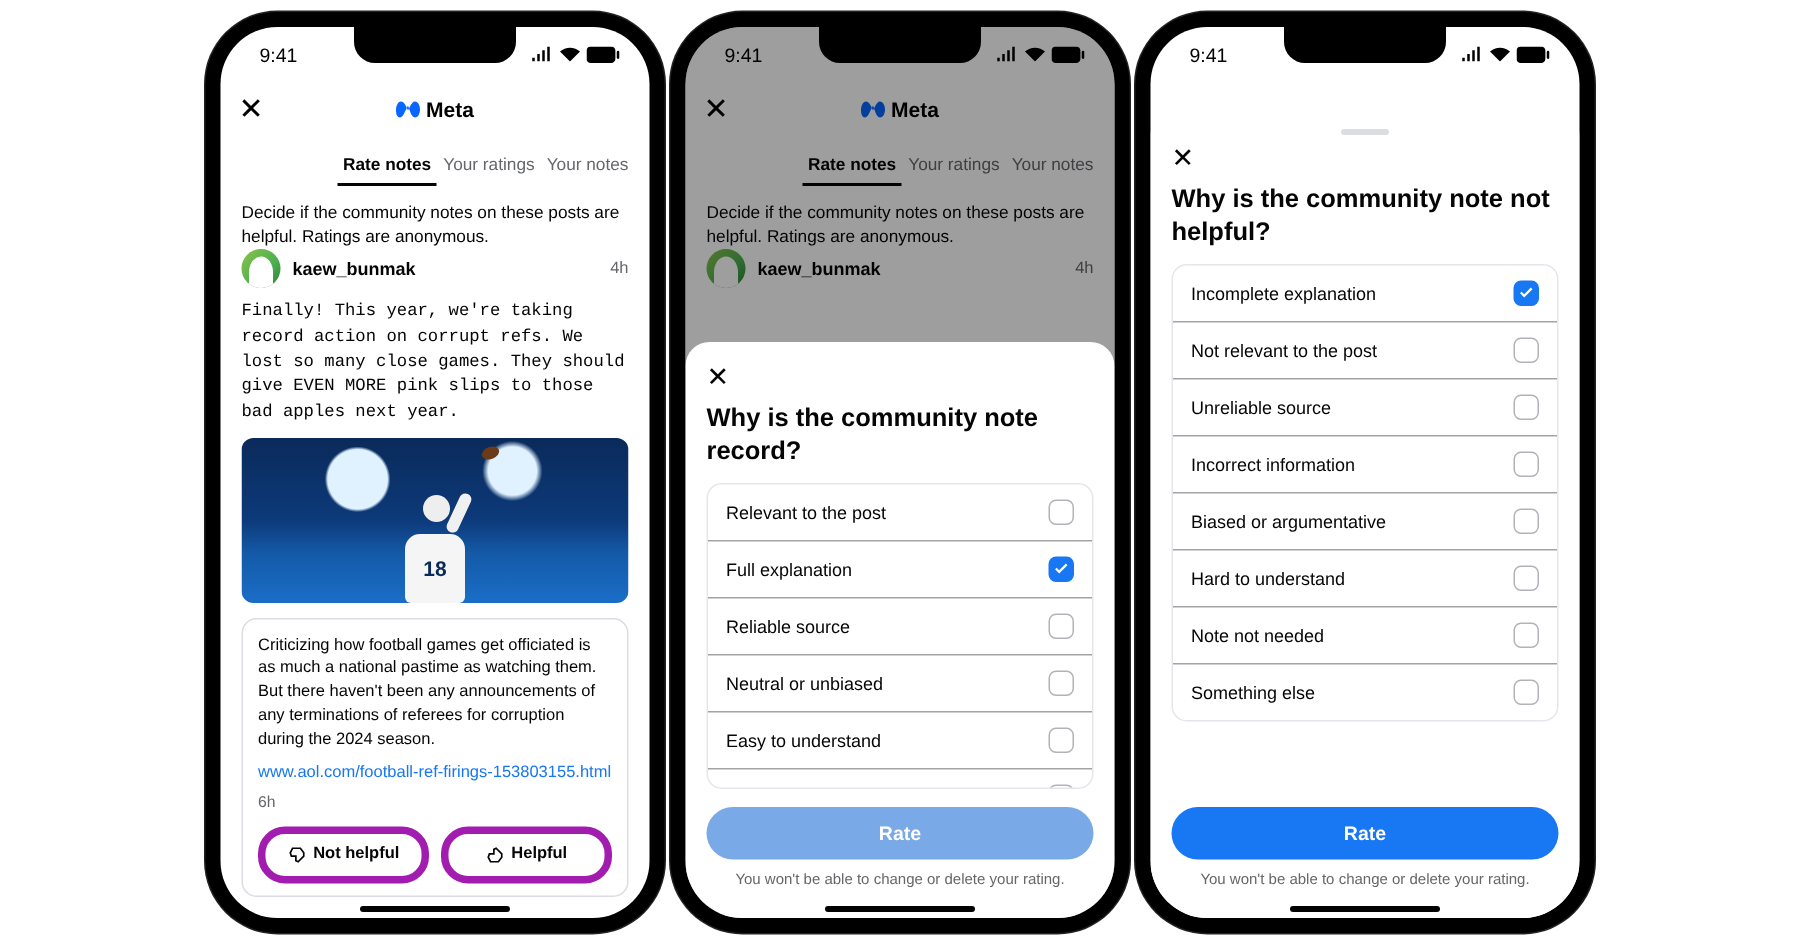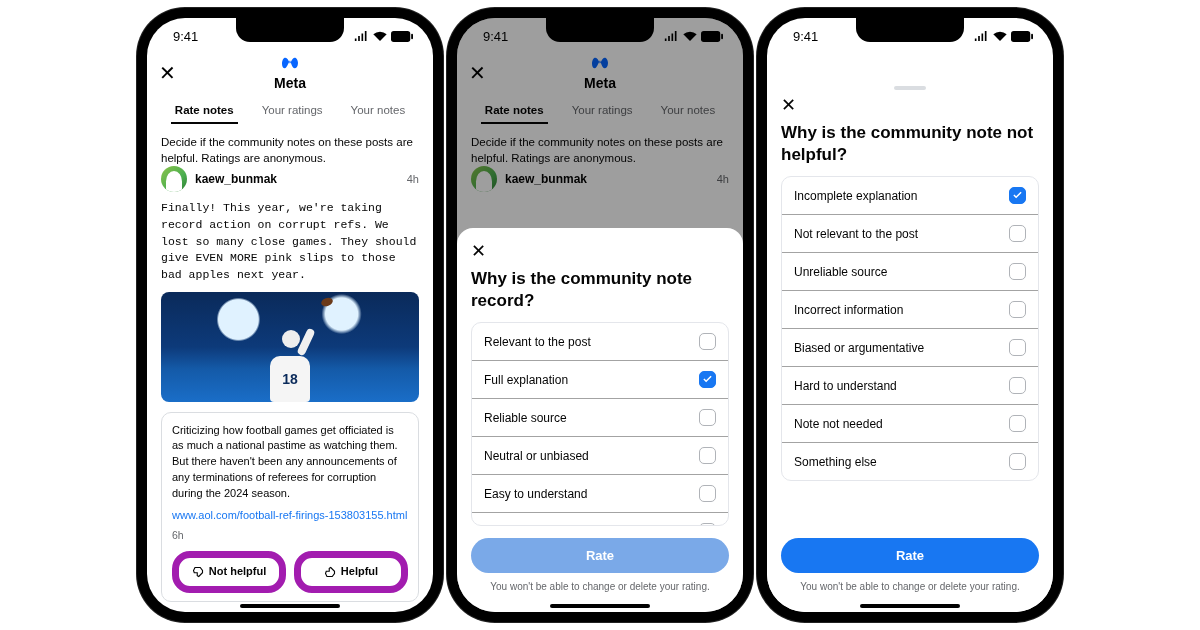--- a/index.html
+++ b/index.html
@@ -58,30 +58,29 @@
     position: relative;
     border-bottom: 1px solid rgba(0,0,0,0);
     flex-shrink: 0;
   }
   .topbar .close-x {
     position: absolute;
     left: 12px;
     font-size: 20px;
     font-weight: 400;
   }
-  .brand { display: flex; align-items: center; gap: 4px; font-weight: 600; font-size: 14px; flex-direction: column;}
+  .brand { display: flex; align-items: center; gap: 4px; font-weight: 600; font-size: 14px;}
   .brand svg { width: 16px; height: 16px; }
   .tabs {
     display: flex;
-    justify-content: center;
+    justify-content: flex-end;
     padding: 6px 10px 0;
     font-size: 11.5px;
     color: #65676b;
     flex-shrink: 0;
-    gap: 20px;
   }
   .tabs .tab { padding: 6px 4px 8px; position: relative; }
   .tabs .tab.active { color: #050505; font-weight: 600; }
   .tabs .tab.active::after {
     content: "";
     position: absolute;
     bottom: 0; left: 0; right: 0;
     height: 2px; background: #050505;
   }
   .scroll { flex: 1; overflow: hidden; padding: 10px 14px 0; font-size: 12px; color: #050505; }
@@ -101,21 +100,21 @@
   }
   .player{position:absolute;bottom:0;left:50%;transform:translateX(-50%);width:60px;height:78px;}
   .player .jersey{position:absolute;bottom:0;left:10px;width:40px;height:46px;background:#f5f5f5;border-radius:10px 10px 4px 4px;display:flex;align-items:center;justify-content:center;font-size:14px;font-weight:700;color:#0a2a5a;}
   .player .helmet{position:absolute;top:6px;left:22px;width:18px;height:18px;background:#eee;border-radius:50%;}
   .player .arm{position:absolute;top:4px;left:42px;width:8px;height:28px;background:#f0f0f0;border-radius:4px;transform:rotate(25deg);}
   .ball{position:absolute;top:6px;right:86px;width:12px;height:8px;background:#6b3a1a;border-radius:50%;transform:rotate(-20deg);}
   .note-box { border: 1px solid #dadde1; border-radius: 10px; padding: 10px 10px 8px; font-size: 11px; line-height: 1.45;}
   .note-link { color: #1877f2; margin-top: 6px; word-break: break-all; display:block;}
   .note-time { color: #65676b; margin-top: 4px; font-size: 10.5px;}
   .note-actions { display: flex; gap: 8px; margin-top: 8px;}
-  .pill-btn { flex:1; border:7px solid #a21caf; border-radius:18px; padding:6px 4px; font-size:11px; font-weight:600; display:flex;align-items:center;justify-content:center;gap:5px;background:#fff;}
+  .pill-btn { flex:1; border:5px solid #a21caf; border-radius:18px; padding:6px 4px; font-size:11px; font-weight:600; display:flex;align-items:center;justify-content:center;gap:5px;background:#fff;}
   .pill-btn svg{width:12px;height:12px;}
   .home-ind{position:absolute;bottom:4px;left:50%;transform:translateX(-50%);width:100px;height:4px;background:#000;border-radius:3px;}
 
   
   .dim-layer{position:absolute;inset:0;background:rgba(0,0,0,0.38);}
   .sheet{
     position:absolute;left:0;right:0;bottom:0;top:210px;
     background:#fff;border-top-left-radius:16px;border-top-right-radius:16px;
     padding:12px 14px 0;display:flex;flex-direction:column;
   }

